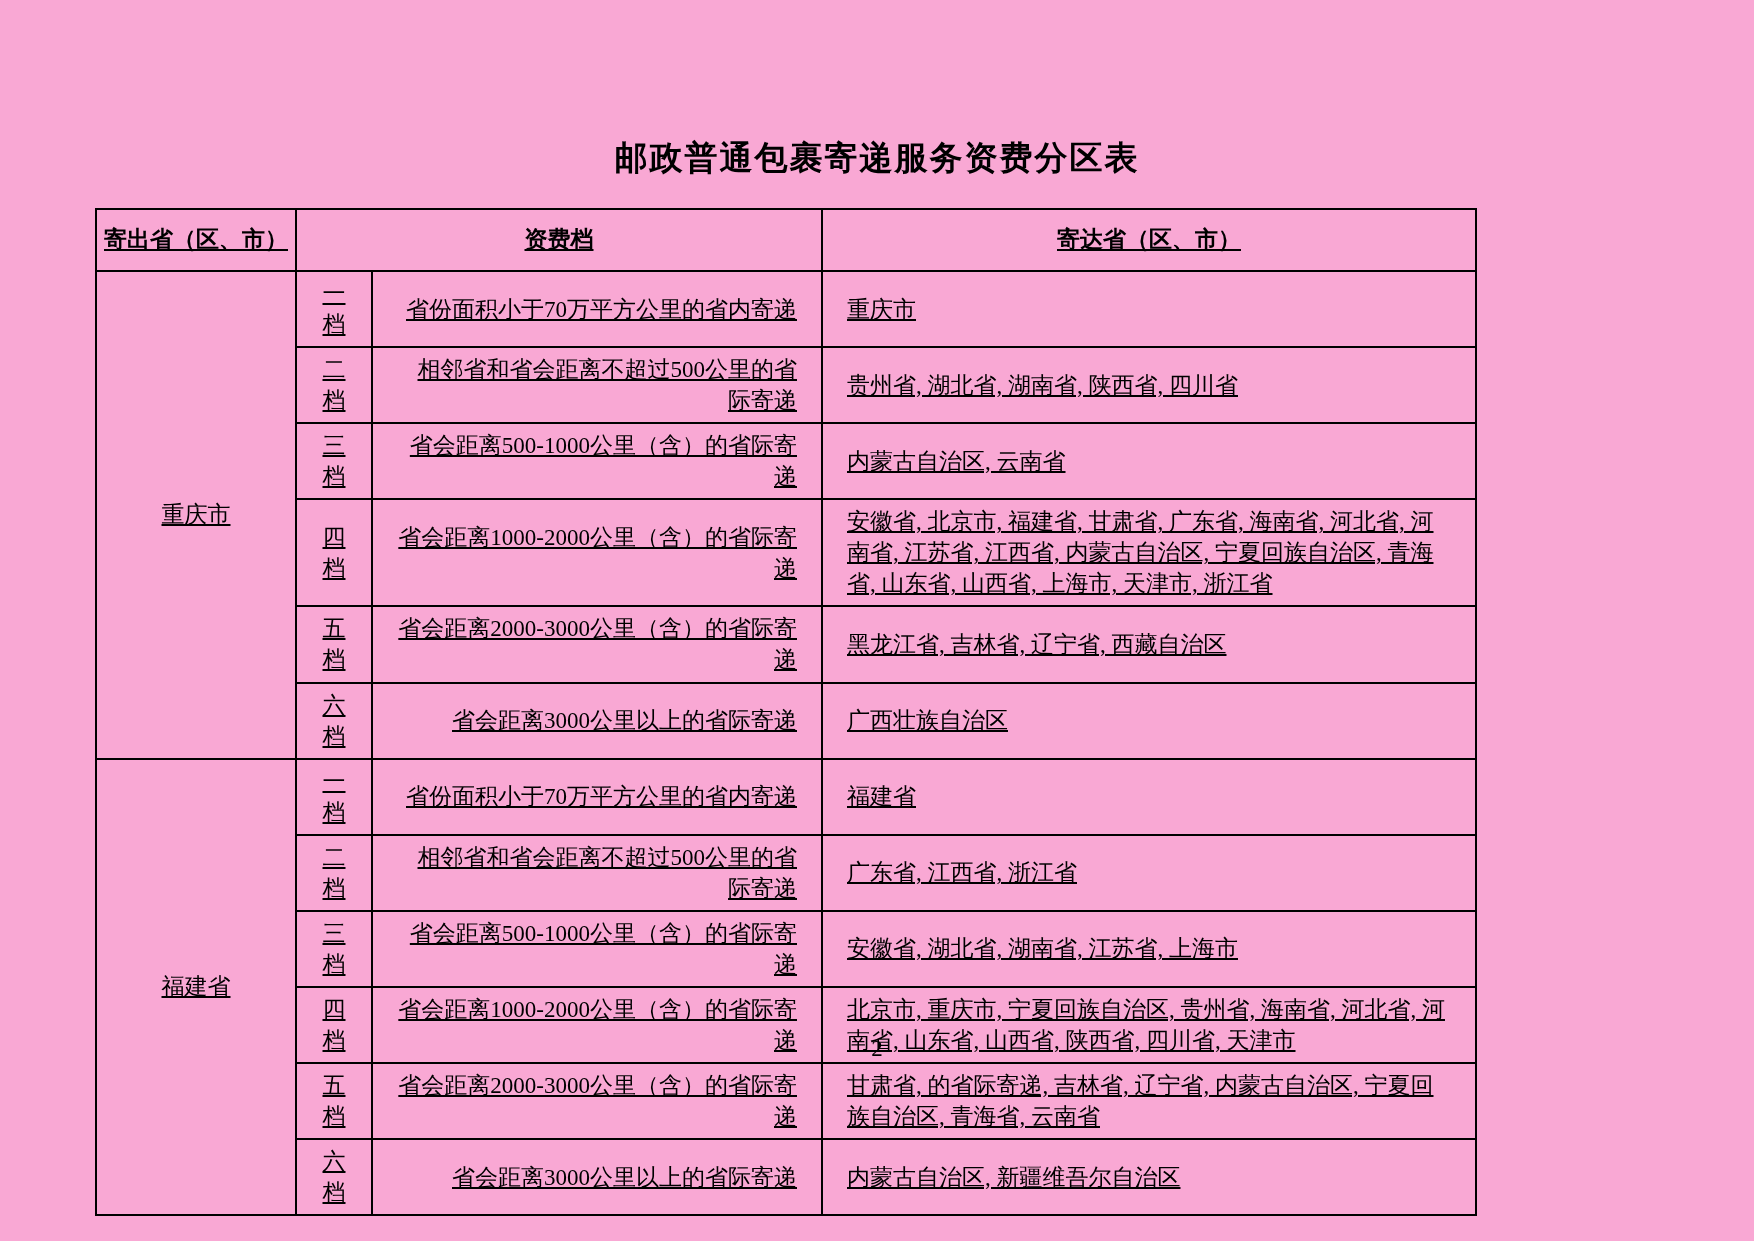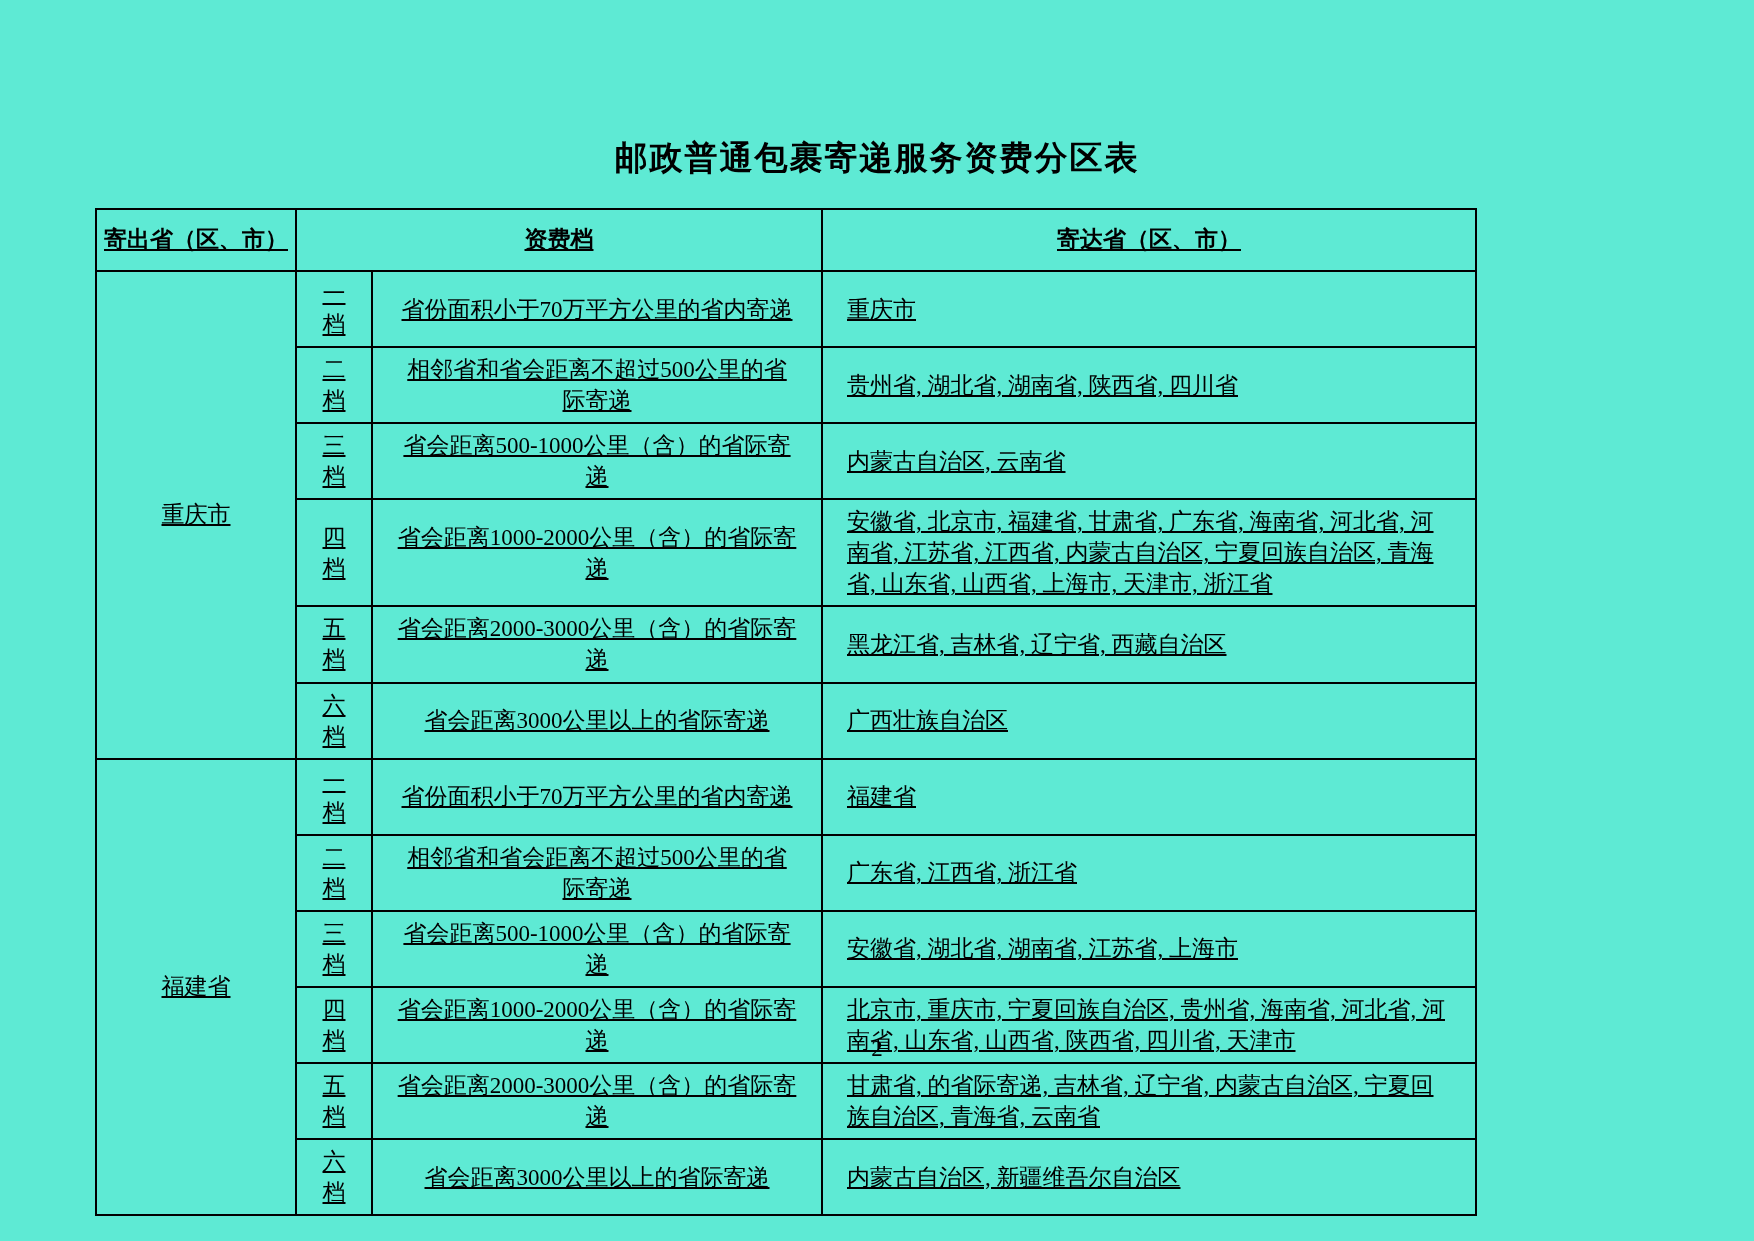--- a/index.html
+++ b/index.html
@@ -6,21 +6,21 @@
     margin: 0;
     padding: 0;
     background: #ffffff;
     font-family: "Liberation Serif", "DejaVu Serif", serif;
     color: #000000;
   }
   .page {
     position: relative;
     width: 1754px;
     height: 1241px;
-    background: #5eead4;
+    background: #f9a8d4;
     overflow: hidden;
   }
   .doc-title {
     position: absolute;
     top: 136px;
     left: 0;
     width: 100%;
     text-align: center;
     font-size: 33px;
     font-weight: bold;
@@ -53,21 +53,21 @@
   }
   .cell-origin {
     text-align: center;
   }
   .cell-tier {
     text-align: center;
     height: 54px;
     padding: 4px 2px;
   }
   .cell-desc {
-    text-align: center;
+    text-align: right;
     padding-left: 10px;
   }
   .cell-dest {
     text-align: left;
     padding-left: 10px;
     padding-right: 10px;
   }
   .page-number {
     position: absolute;
     top: 1036px;

